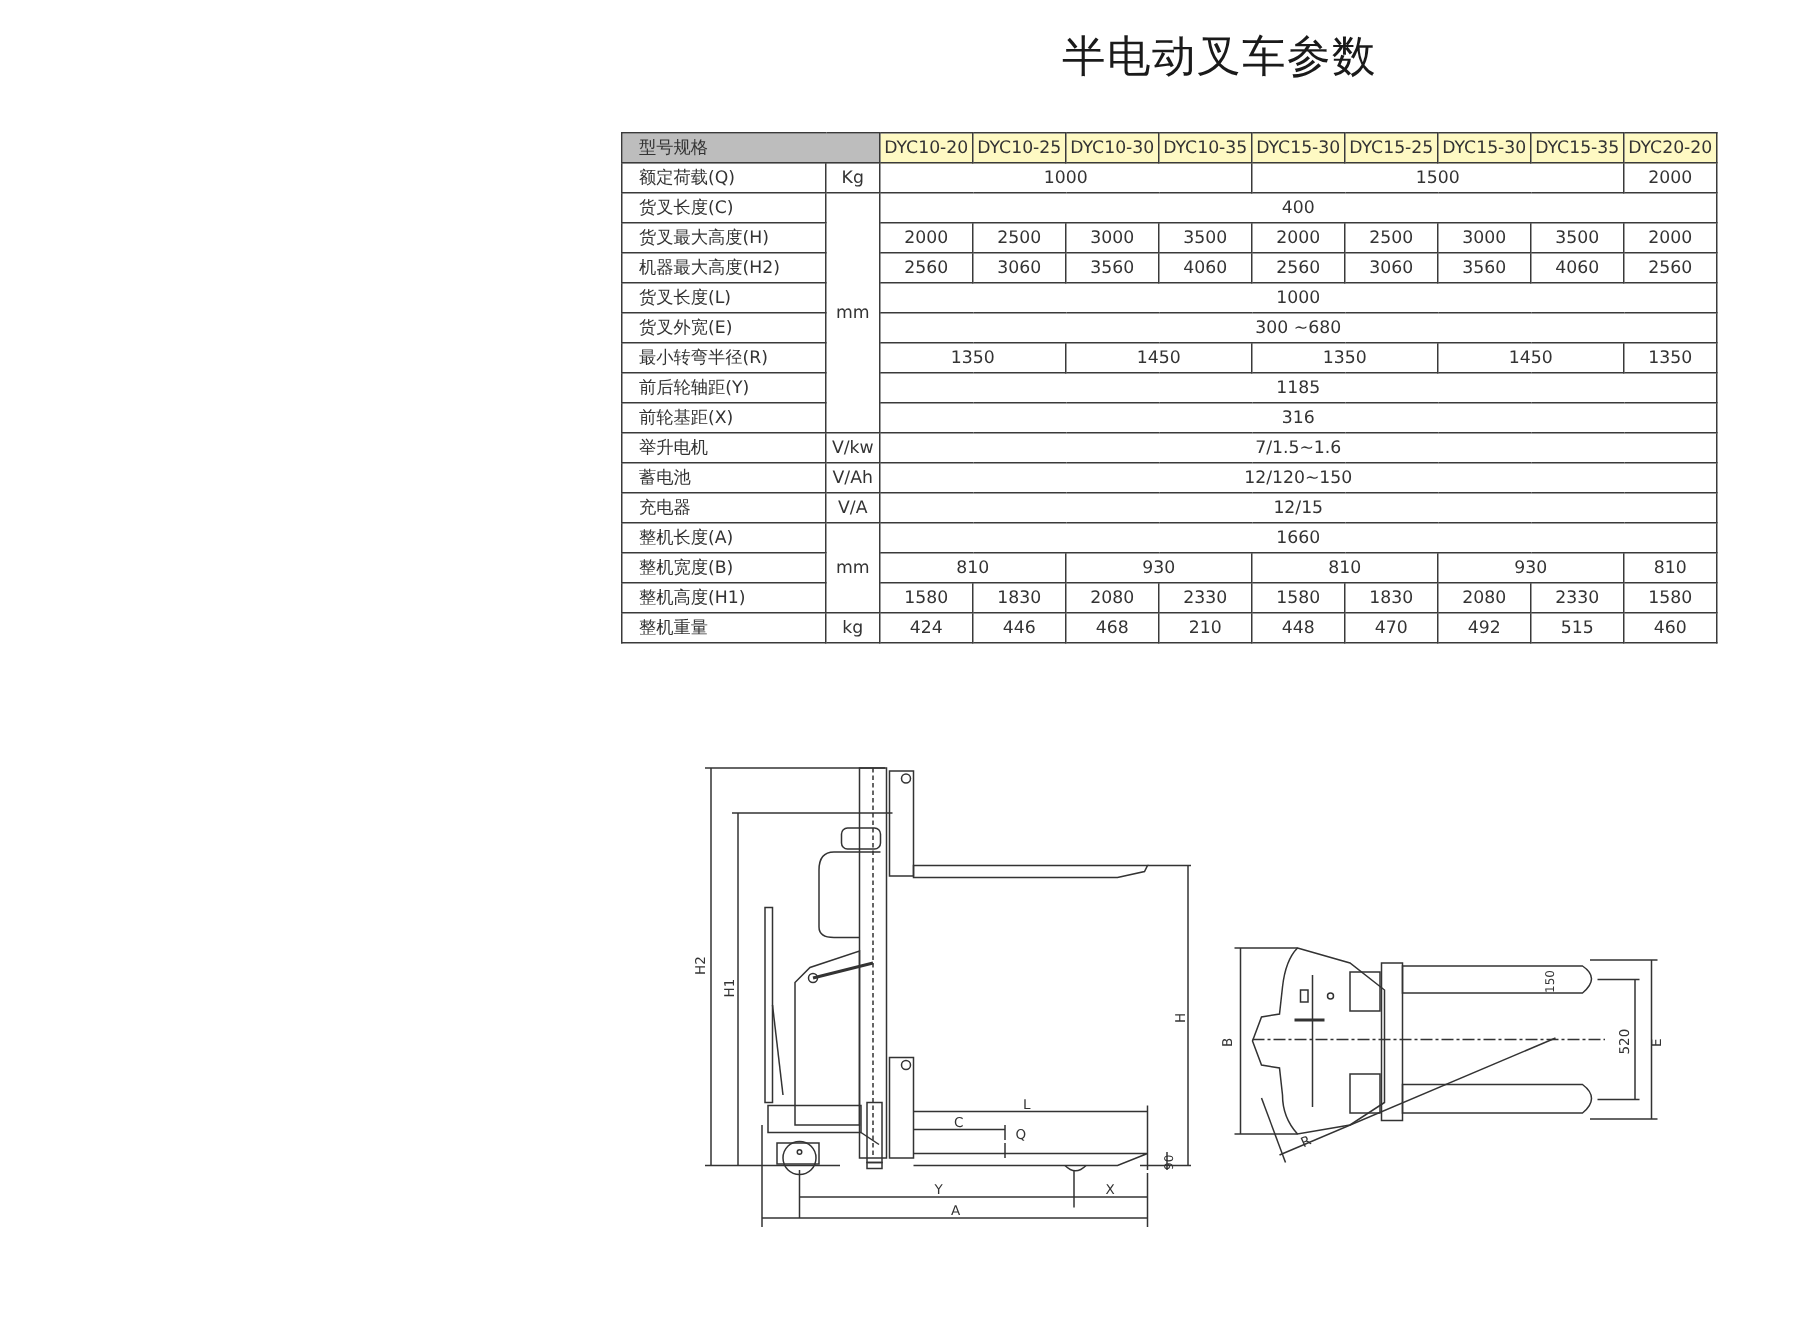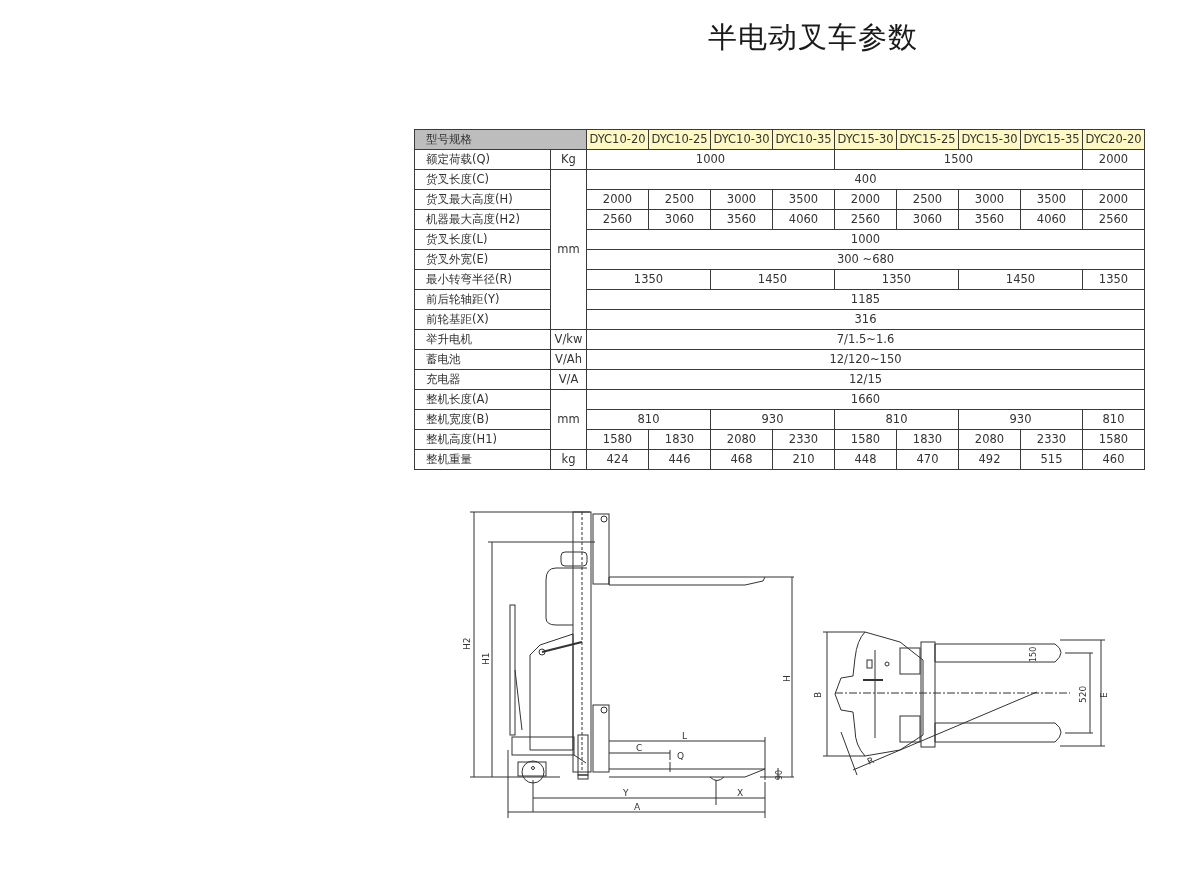--- a/index.html
+++ b/index.html
@@ -7,21 +7,21 @@
          font-family:"DejaVu Sans", "Liberation Sans", sans-serif; color:#222; }
   .title { position:absolute; left:708px; top:18px; font-size:29px; letter-spacing:1px;
            color:#1a1a1a; font-weight:normal; }
   table.spec { position:absolute; left:414px; top:88px; border-collapse:collapse;
                font-size:11.5px; color:#333; }
   table.spec td { border:1px solid #3a3a3a; height:19px; padding:0; text-align:center;
                   line-height:19px; white-space:nowrap; }
   table.spec td.lbl { text-align:left; padding-left:11px; }
   table.spec tr.hdr td { background:#fef9c3; height:19px; }
   table.spec tr.hdr td.lbl { background:#bdbdbd; }
-  table.spec { border:1.5px solid #333;margin-top:41px; }
+  table.spec { border:1.5px solid #333; }
   .c0 { width:124px; } .c1 { width:35px; }
   .cm { width:61px; }
   .diag { position:absolute; }
   .diag text { font-family:"DejaVu Sans", sans-serif; fill:#333; }
 </style>
 </head>
 <body>
 
 <div class="title">半电动叉车参数</div>
 

